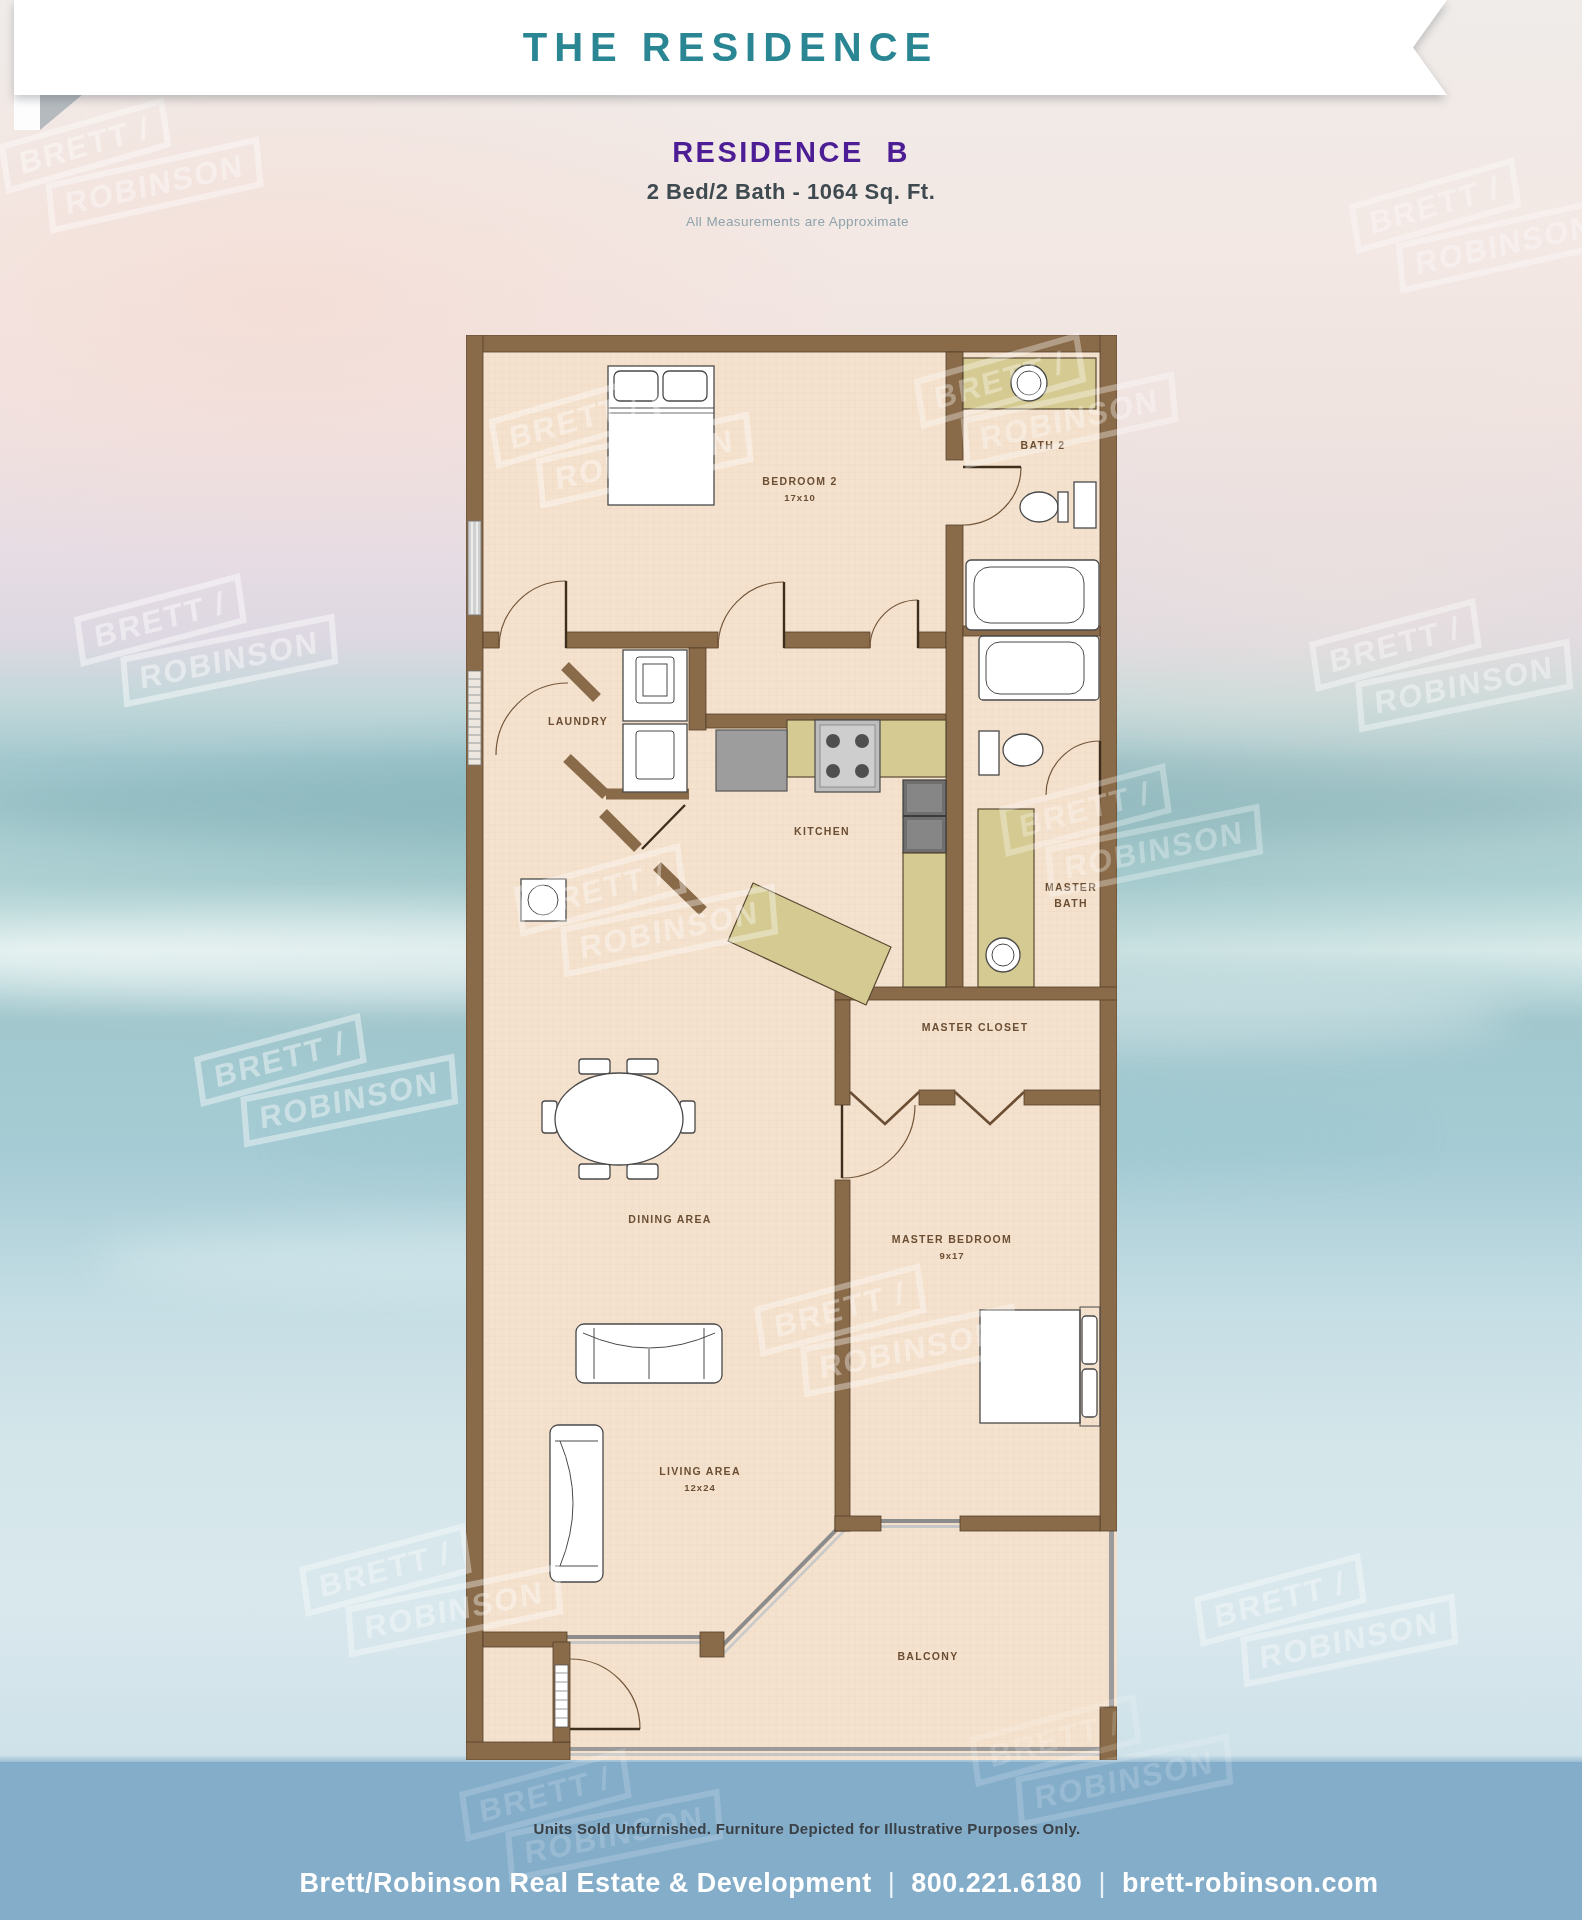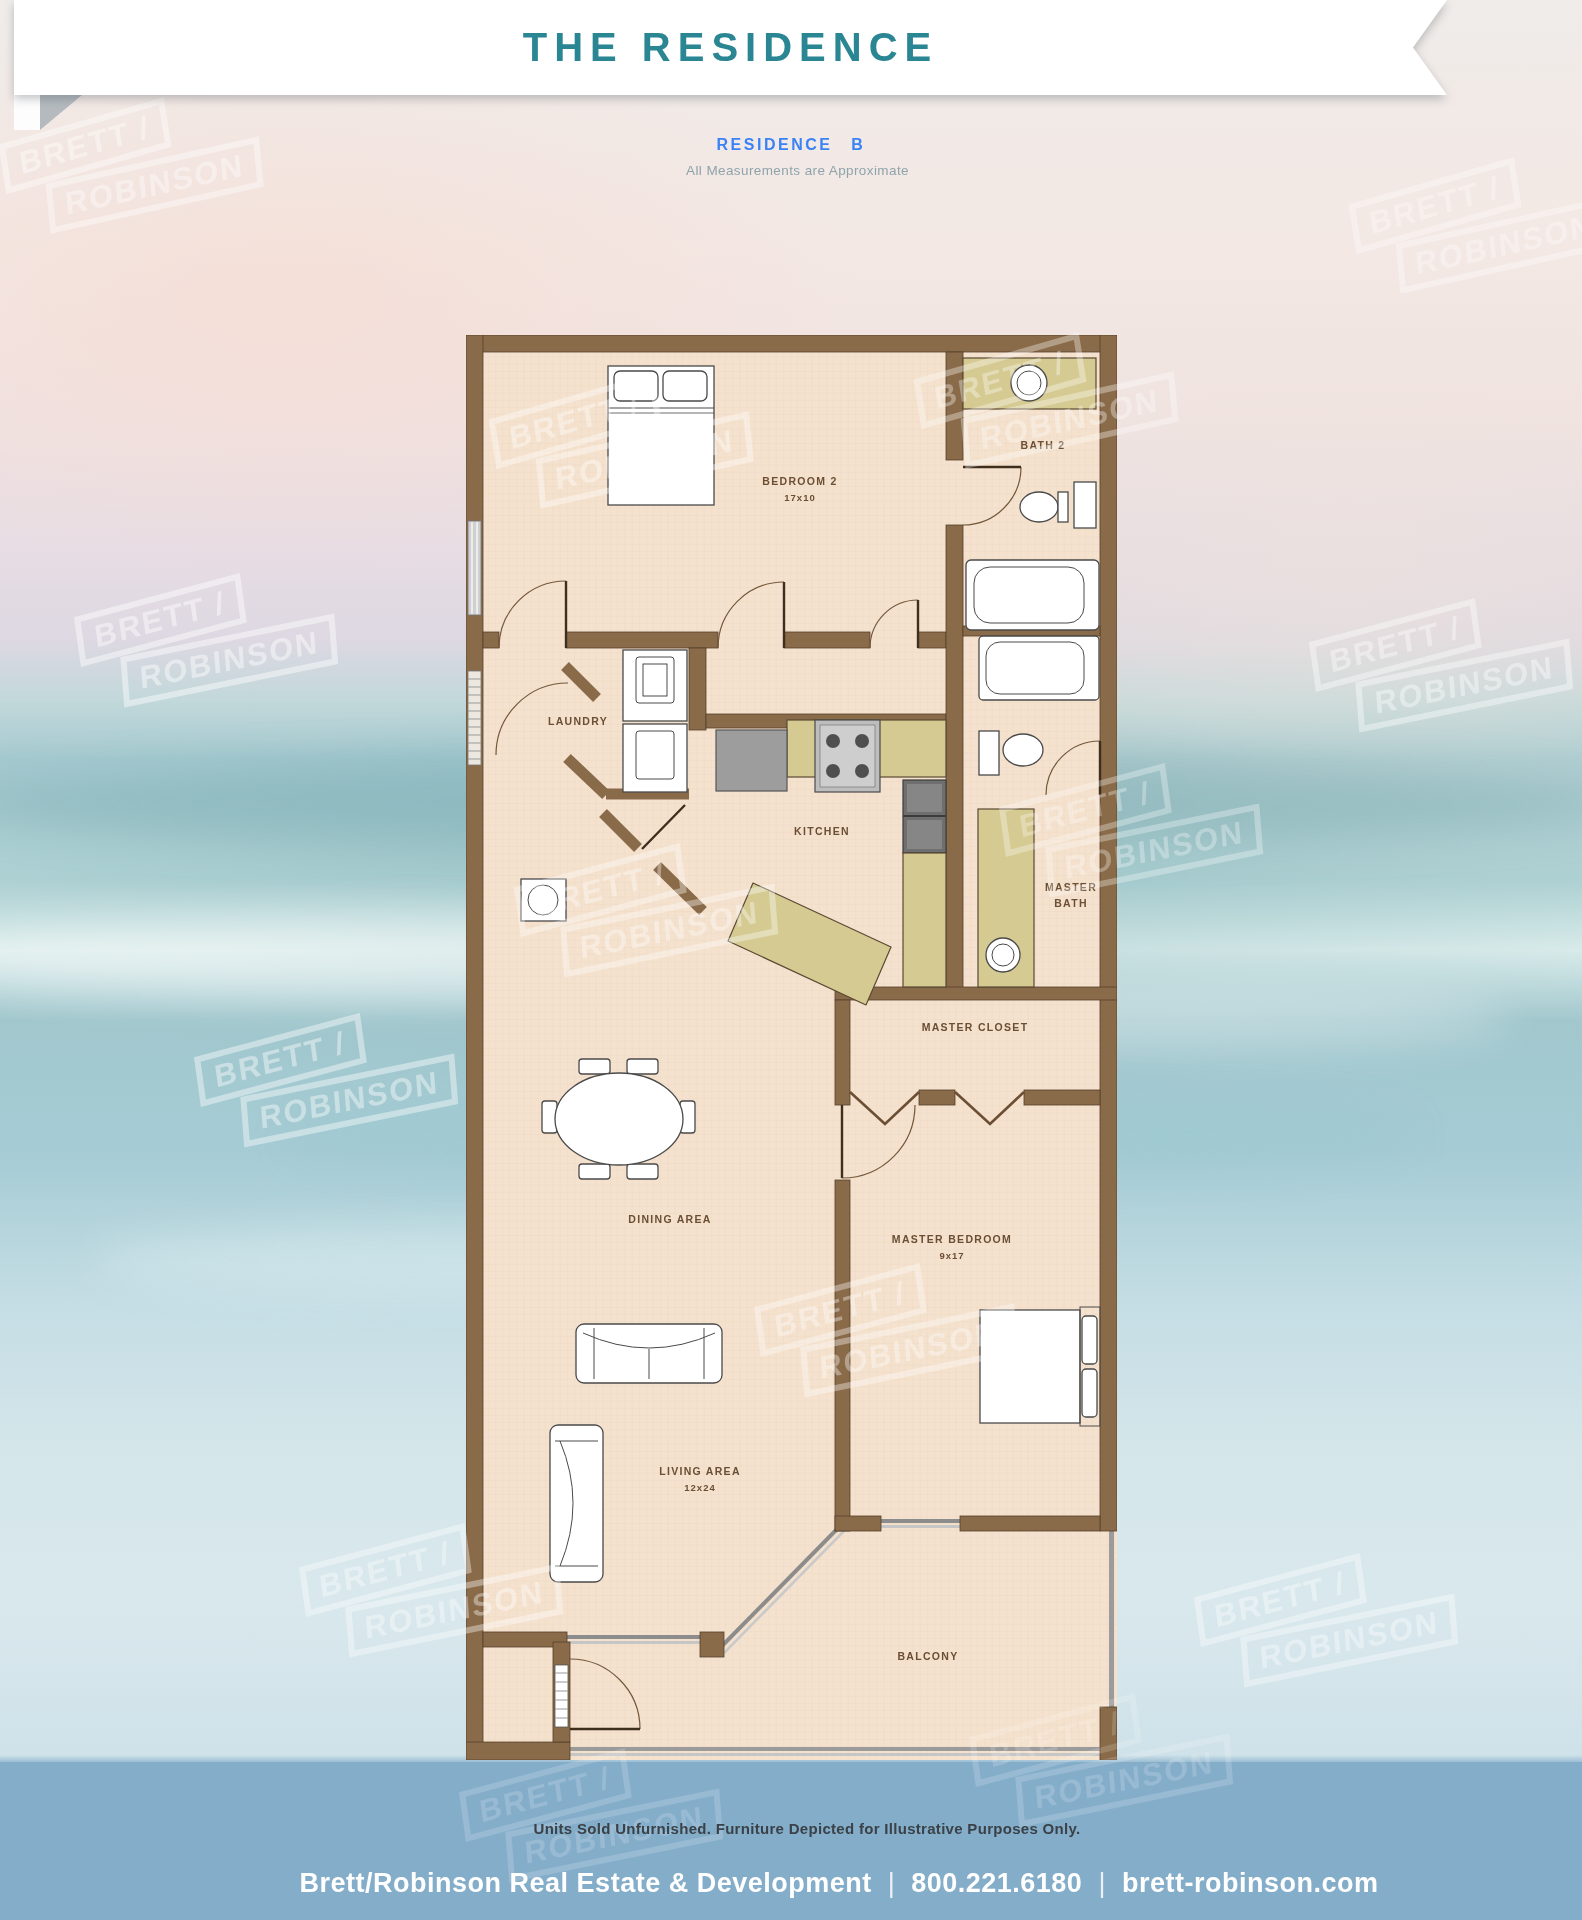--- a/index.html
+++ b/index.html
@@ -34,21 +34,21 @@
   }
   .ribbon-tail{position:absolute;left:14px;top:0;width:26px;height:130px;background:#fdfdfd;z-index:3;}
   .ribbon-fold{position:absolute;left:40px;top:95px;width:0;height:0;z-index:3;
     border-top:35px solid #b4babe;border-right:42px solid transparent;}
   .page-title{
     position:absolute;left:14px;top:0;width:1433px;height:95px;z-index:5;
     text-align:center;line-height:95px;font-size:40px;font-weight:bold;
     letter-spacing:7px;color:#2b8694;
   }
   .subhead{position:absolute;left:0;top:136px;width:1582px;text-align:center;z-index:2;}
-  .subhead .res{font-size:16px;font-weight:bold;color:#3b82f6;letter-spacing:2.5px;word-spacing:12px;}
+  .subhead .res{font-size:29px;font-weight:bold;color:#4c1d95;letter-spacing:2.5px;word-spacing:12px;}
   .subhead .specs{margin-top:10px;font-size:22px;font-weight:bold;color:#3e4a50;letter-spacing:.5px;}
   .subhead .note{margin-top:9px;font-size:13.5px;color:#8fa3ab;letter-spacing:.4px;padding-left:13px;}
 
   
   .wm{position:absolute;z-index:3;color:#ffffff;pointer-events:none;}
   .wm-box{width:max-content;border:6px solid;padding:1px 12px;font-size:31px;font-weight:bold;
     letter-spacing:2px;transform:skewX(-7deg) rotate(-2deg);}
   .wm-b2{margin-left:34px;margin-top:5px;transform:skewX(-7deg) rotate(1.5deg);}
 
   
@@ -86,20 +86,21 @@
 
 <div class="ribbon-wrap">
   <div class="ribbon-band"></div>
 </div>
 <div class="ribbon-tail"></div>
 <div class="ribbon-fold"></div>
 <div class="page-title">THE RESIDENCE</div>
 
 <div class="subhead">
   <div class="res">RESIDENCE B</div>
+  <div class="specs">2 Bed/2 Bath - 1064 Sq. Ft.</div>
   <div class="note">All Measurements are Approximate</div>
 </div>
 
 <svg id="plan" viewBox="0 0 651 1425">
   <defs>
     <pattern id="grid" width="7.2" height="7.2" patternUnits="userSpaceOnUse">
       <path d="M 7.2 0 L 0 0 0 7.2" fill="none" stroke="#e8cfb6" stroke-width="0.55"></path>
     </pattern>
   </defs>
 

